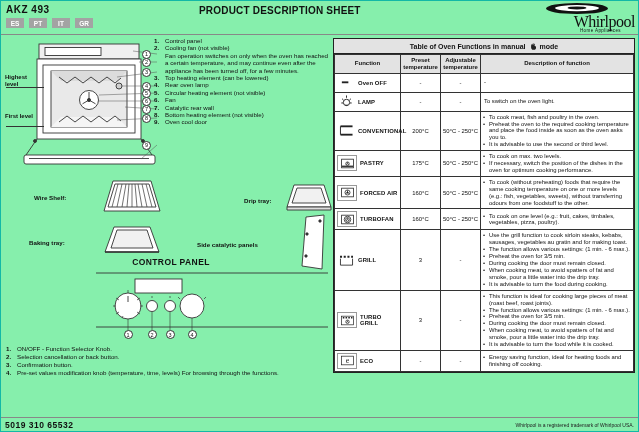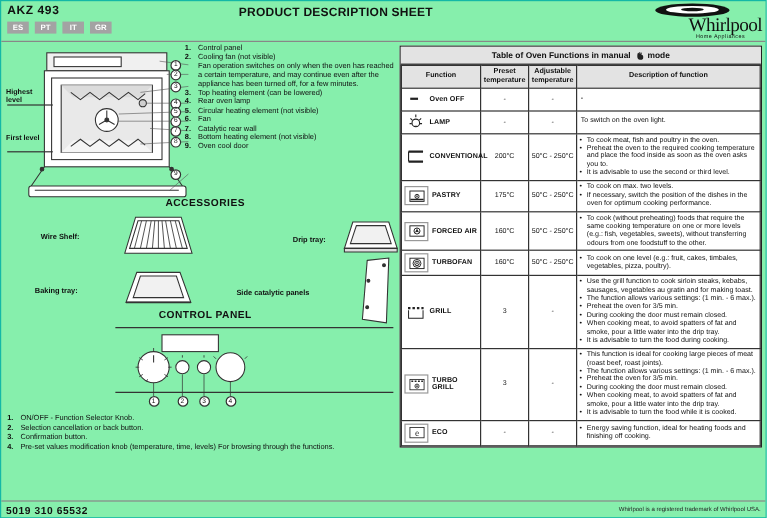--- a/index.html
+++ b/index.html
@@ -185,21 +185,20 @@
     <div class="pl-item">
         <span class="pl-num">8.</span>
         <span class="pl-text">Bottom heating element (not visible)</span>
       </div>
     <div class="pl-item">
         <span class="pl-num">9.</span>
         <span class="pl-text">Oven cool door</span>
       </div>
   </div>
 
-  <div class="sec-heading" style="top:163px;">ACCESSORIES</div>
   <div class="acc-label" style="left:33px;top:193px;">Wire Shelf:</div>
   <svg class="acc-art" style="left:100px;top:177px;" width="62" height="38" viewBox="0 0 62 38" fill="none" stroke="#333" stroke-width="0.9">
     <polygon points="12,3 50,3 59,33 3,33" fill="#fff"></polygon>
     <polygon points="14,6 48,6 55,29 7,29" fill="#fff"></polygon>
     <g stroke-width="0.7">
       <line x1="17" y1="6" x2="11" y2="29"></line>
         <line x1="21" y1="6" x2="16" y2="29"></line>
       <line x1="25" y1="6" x2="21" y2="29"></line>
         <line x1="28" y1="6" x2="26" y2="29"></line>
       <line x1="31" y1="6" x2="31" y2="29"></line>

